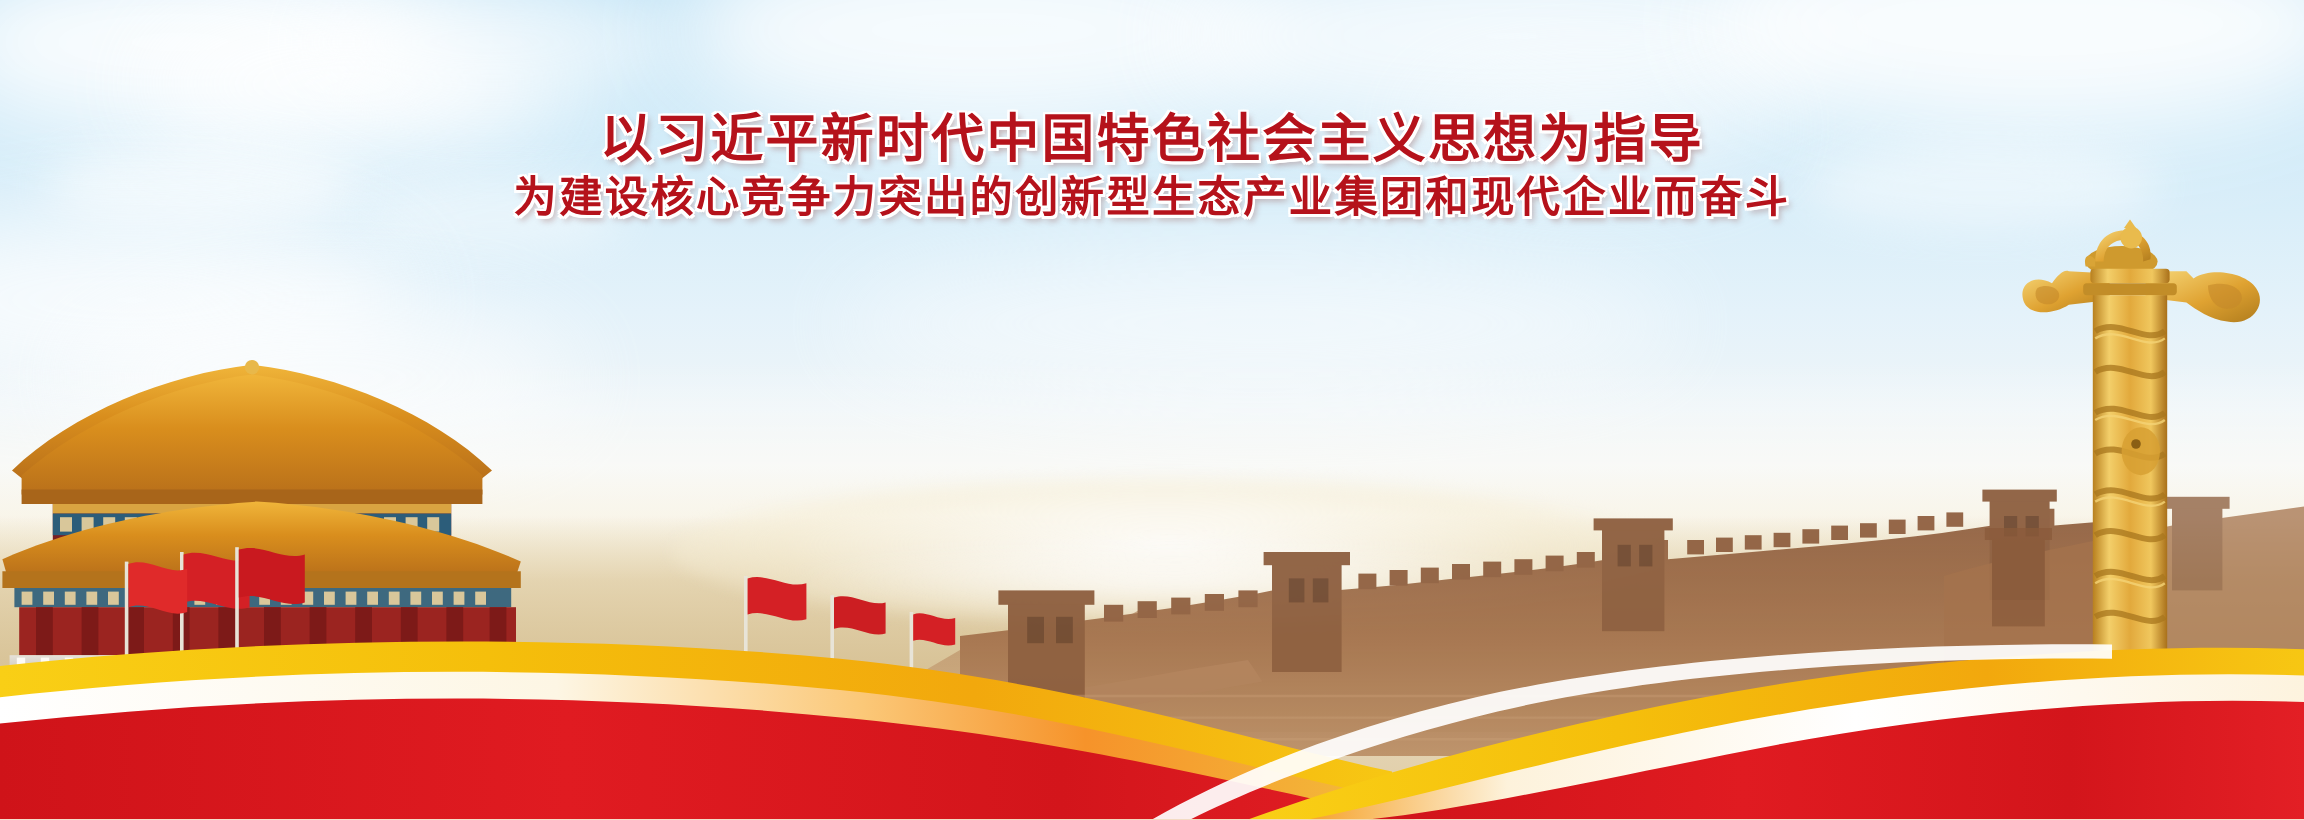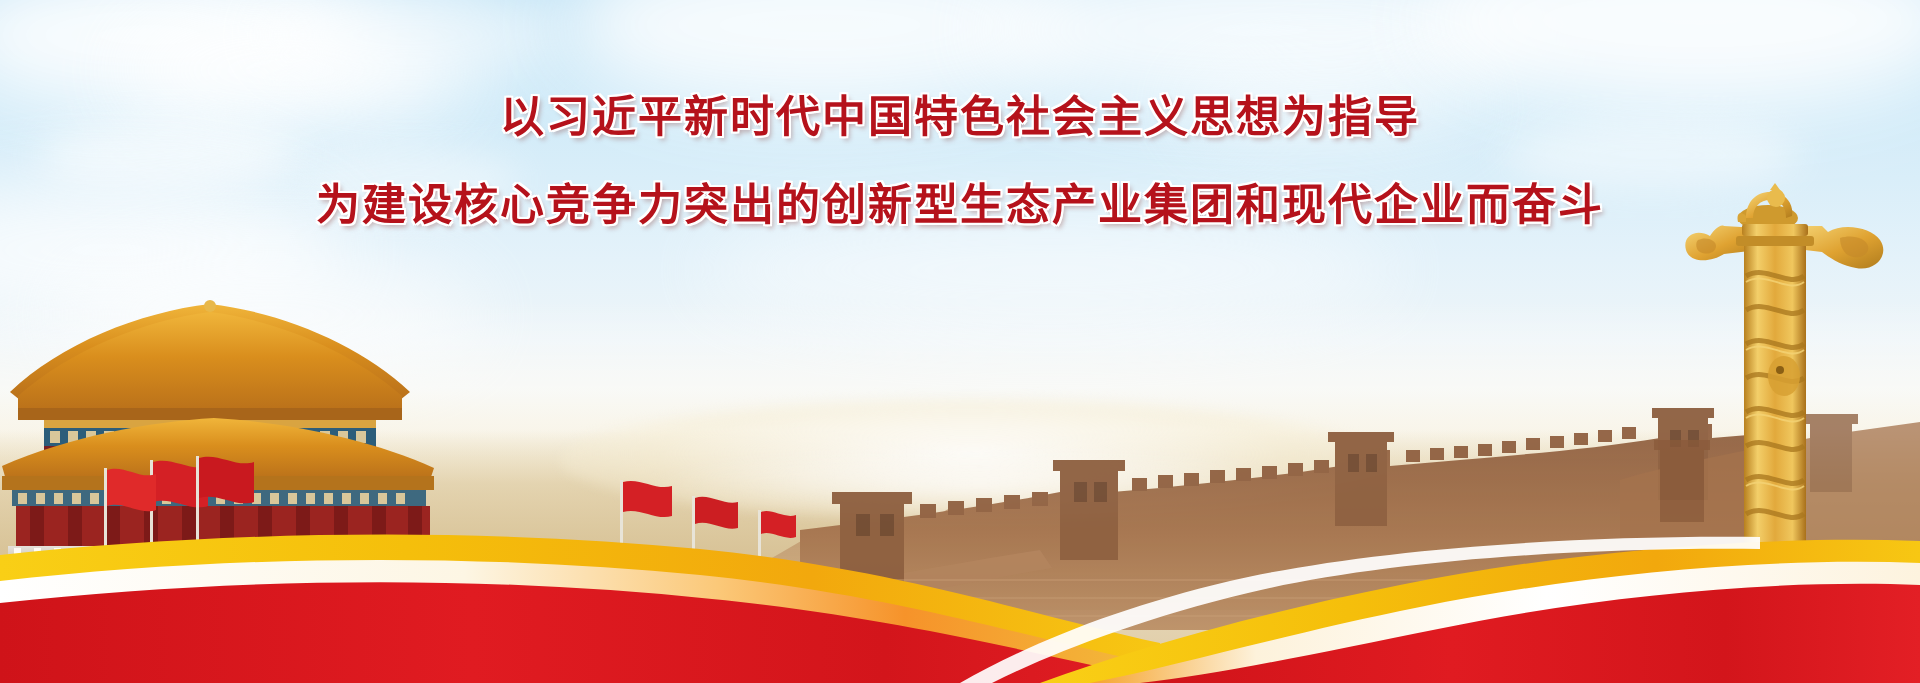--- a/index.html
+++ b/index.html
@@ -65,21 +65,21 @@
     color:#b5121b;
     font-weight:bold;
     letter-spacing:2px;
     white-space:nowrap;
     text-shadow:
       2px 0 0 #ffffff,-2px 0 0 #ffffff,0 2px 0 #ffffff,0 -2px 0 #ffffff,
       2px 2px 0 #ffffff,-2px 2px 0 #ffffff,2px -2px 0 #ffffff,-2px -2px 0 #ffffff,
       3px 4px 5px rgba(120,30,20,.35);
   }
   .hl-1{font-size:44px;}
-  .hl-2{font-size:44px;margin-top:34px;}
+  .hl-2{font-size:36px;}
 
   
   .ribbons{position:absolute;left:0;right:0;bottom:0;height:160px;z-index:30;}
 </style>
 </head>
 <body>
 
 <div class="banner" data-interactable="false">
 
   <div class="sky" data-interactable="false">

